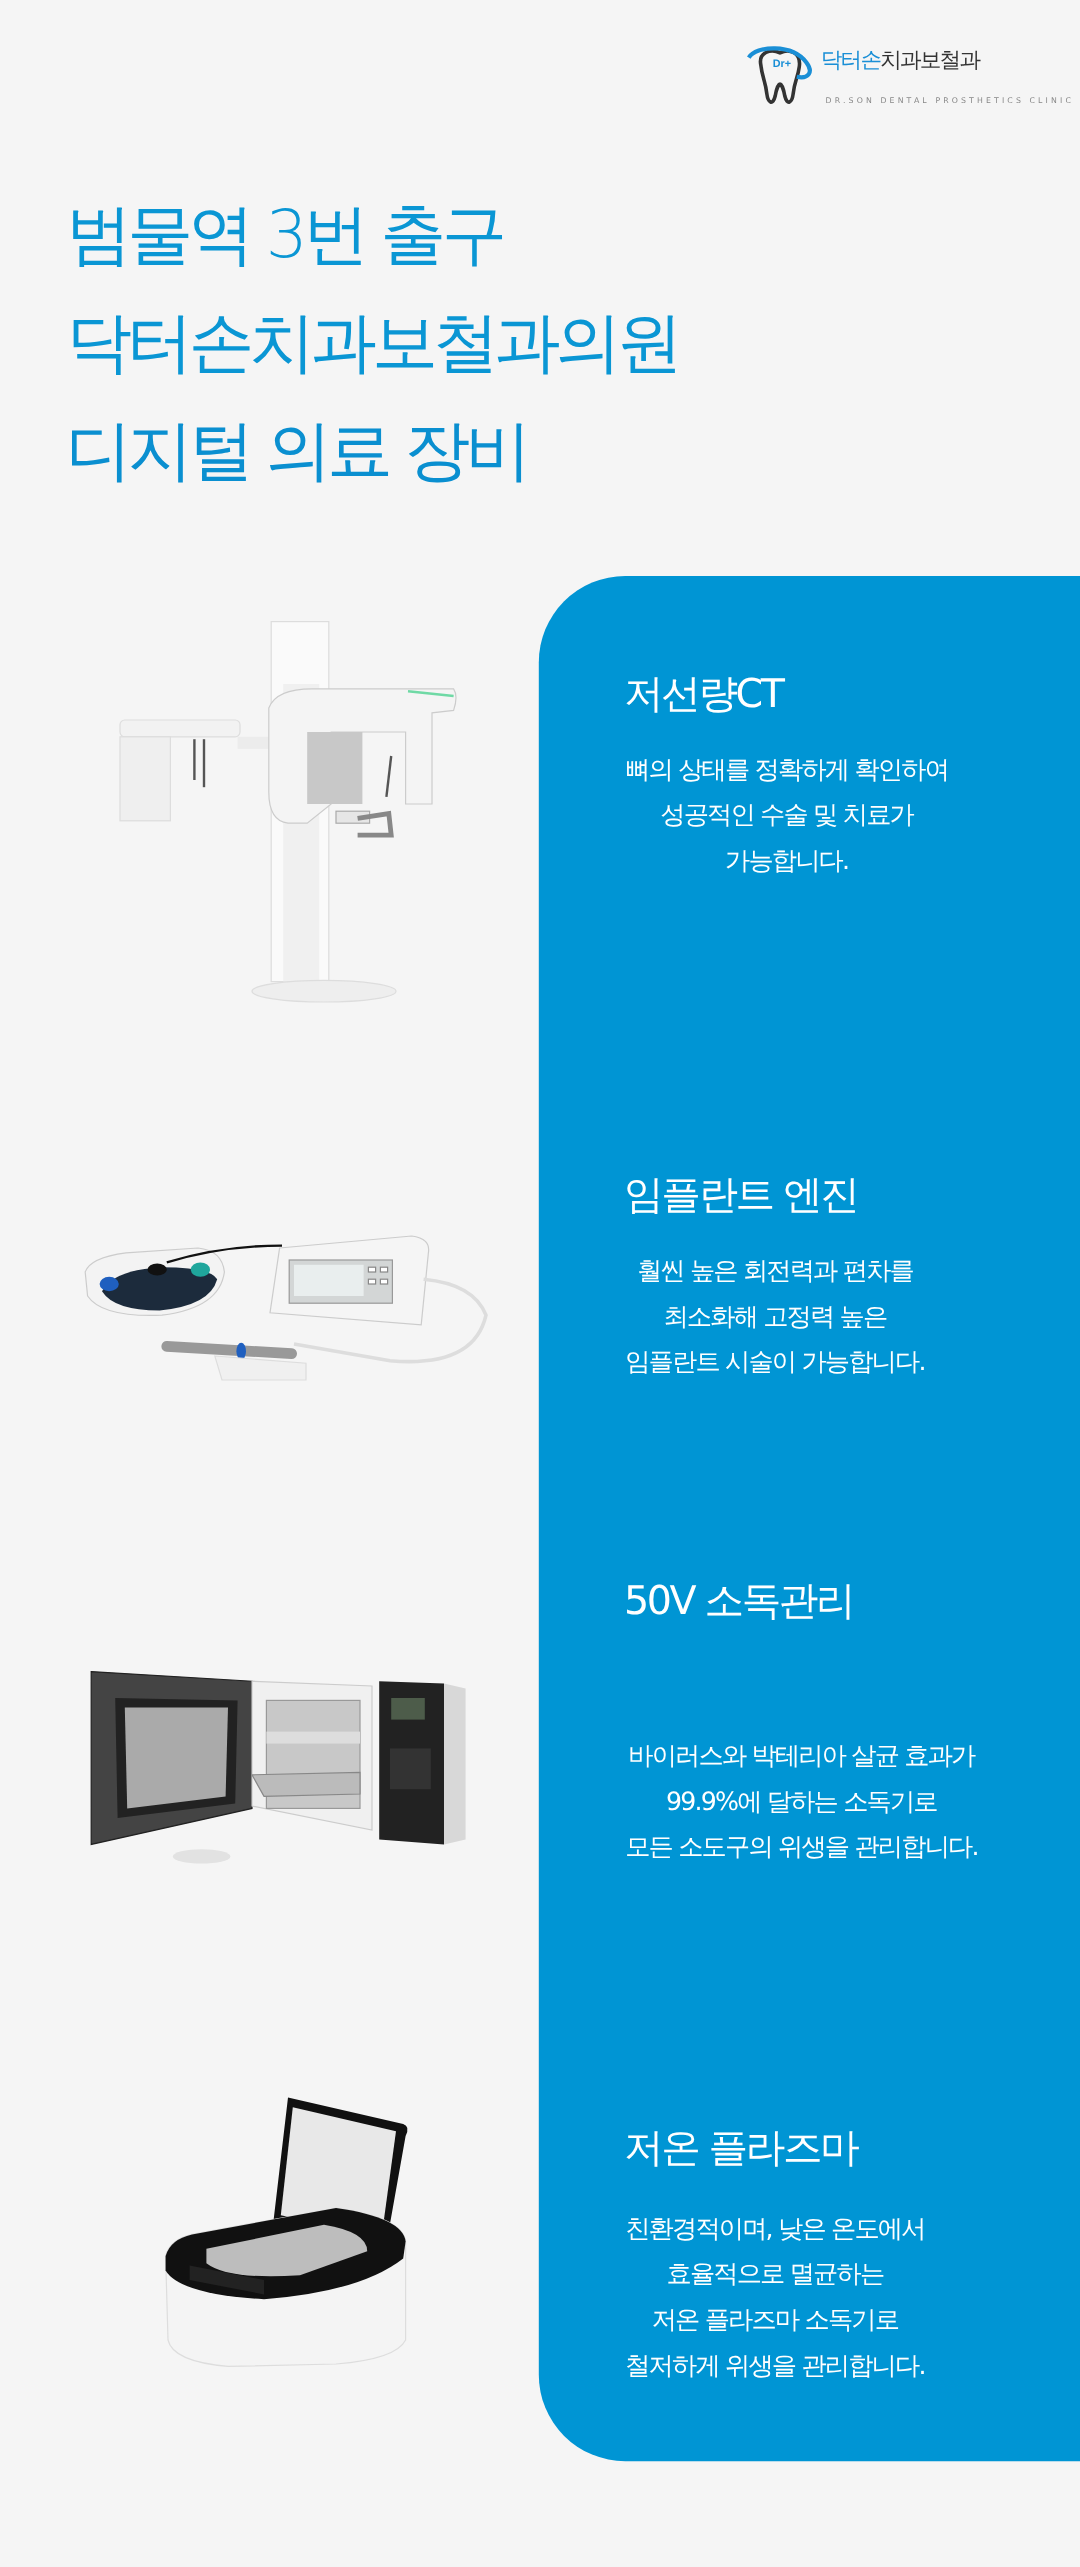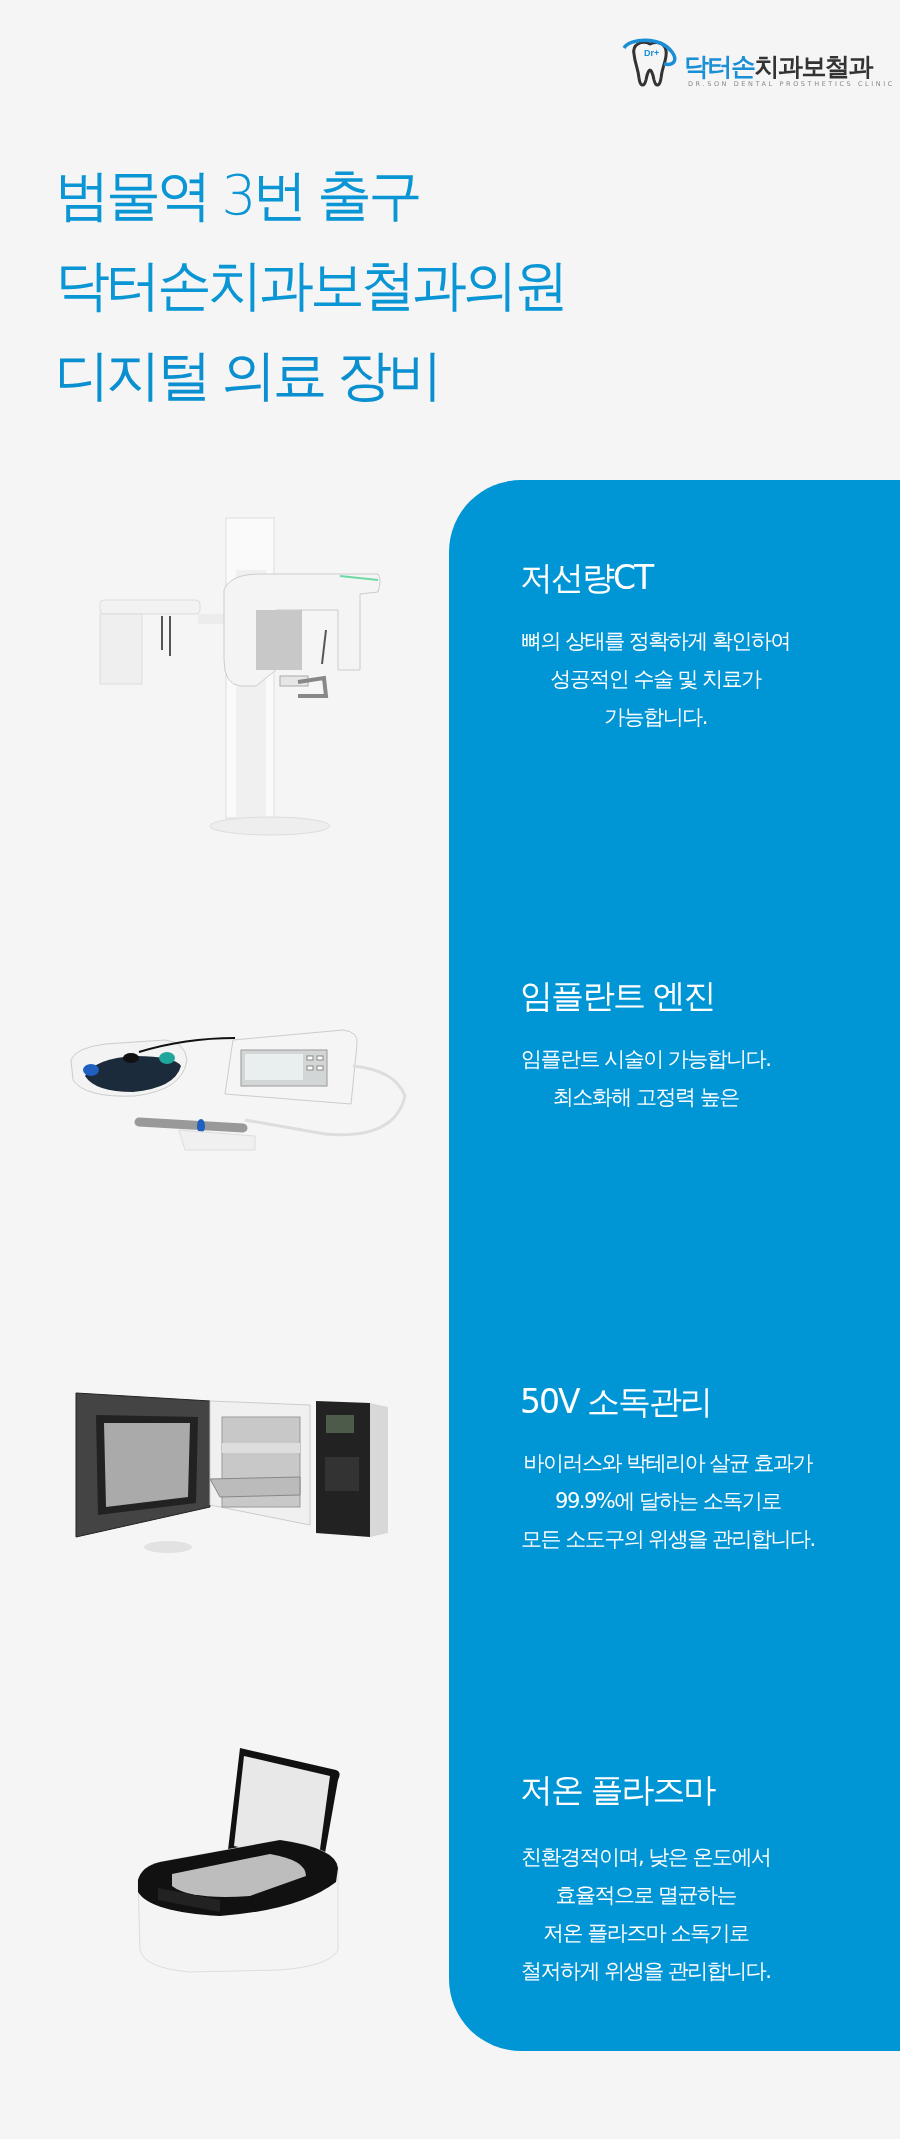--- a/index.html
+++ b/index.html
@@ -1,21 +1,21 @@
 <!DOCTYPE html>
 <html><head>
   <meta charset="utf-8">
   <style>
     * { box-sizing: border-box; margin: 0; padding: 0; }
     html, body { width: 900px; height: 2139px; background: #f5f5f5; overflow: hidden; }
     body { position: relative; font-family: "DejaVu Sans", "Liberation Sans", sans-serif; }
 
     .logo { position: absolute; left: 620px; top: 34px; width: 280px; height: 60px; }
     .logo .tooth { position: absolute; left: 0; top: 0; width: 60px; height: 60px; }
-    .logo .name { position: absolute; left: 64px; top: 16px; font-size: 25px; font-weight: bold; letter-spacing: -1.5px; color: #333; white-space: nowrap; }
+    .logo .name { position: absolute; left: 64px; top: 4px; font-size: 18px; font-weight: normal; letter-spacing: -1.5px; color: #333; white-space: nowrap; }
     .logo .name .blue { color: #1a8fd6; }
     .logo .sub { position: absolute; left: 68px; top: 46px; font-size: 6.5px; letter-spacing: 2.6px; color: #888; white-space: nowrap; }
 
     .headline { position: absolute; left: 55px; top: 150px; color: #0a96d4; }
     .headline .line { font-size: 55px; line-height: 90px; font-weight: 300; letter-spacing: -4px; white-space: nowrap; }
     .headline .line.bold { font-weight: normal; color: #0a8fd0; letter-spacing: -4px; }
 
     .panel { position: absolute; left: 449px; top: 480px; width: 451px; height: 1571px; background: #0095d4; border-top-left-radius: 72px; border-bottom-left-radius: 72px; }
 
     .item-title { position: absolute; left: 520px; color: #fff; font-size: 33px; letter-spacing: -2px; white-space: nowrap; }
@@ -82,39 +82,40 @@
   <rect x="252" y="56" width="6" height="4" fill="#fff" stroke="#888"></rect>
   <rect x="242" y="66" width="6" height="4" fill="#fff" stroke="#888"></rect>
   <rect x="252" y="66" width="6" height="4" fill="#fff" stroke="#888"></rect>
   <path d="M288 66 Q330 70 340 96 Q330 140 260 134 L180 120" stroke="#ddd" stroke-width="3" fill="none"></path>
   <path d="M74 122 L178 128" stroke="#999" stroke-width="9" stroke-linecap="round"></path>
   <ellipse cx="136" cy="126" rx="4" ry="7" fill="#1f5fbf"></ellipse>
   <path d="M114 130 L190 136 L190 150 L120 150 Z" fill="#f0f0f0" stroke="#ddd"></path>
 </svg>
 <div class="item-title" style="top:974px;">임플란트 엔진</div>
 <div class="item-desc" style="top:1040px;">
+  <span>훨씬 높은 회전력과 편차를</span>
+  <span>최소화해 고정력 높은</span>
   <span>임플란트 시술이 가능합니다.</span>
-  <span>최소화해 고정력 높은</span>
 </div>
 
 <svg class="device" style="left:70px; top:1385px; width:320px; height:175px;" viewBox="0 0 320 175">
   <path d="M6 8 L140 16 L140 122 L6 152 Z" fill="#444" stroke="#222"></path>
   <path d="M26 30 L128 32 L126 118 L28 130 Z" fill="#222"></path>
   <path d="M34 38 L120 38 L118 112 L36 122 Z" fill="#aaa"></path>
   <path d="M140 16 L240 20 L240 140 L140 120 Z" fill="#f0f0f0" stroke="#ccc"></path>
   <rect x="152" y="32" width="78" height="90" fill="#c8c8c8" stroke="#999"></rect>
   <rect x="152" y="58" width="78" height="10" fill="#ddd"></rect>
   <path d="M140 94 L230 92 L230 110 L150 112 Z" fill="#bbb" stroke="#888"></path>
   <path d="M246 16 L300 18 L300 152 L246 148 Z" fill="#222"></path>
   <rect x="256" y="30" width="28" height="18" fill="#4d5c4a"></rect>
   <rect x="255" y="72" width="34" height="34" fill="#333"></rect>
   <path d="M300 18 L318 22 L318 148 L300 152 Z" fill="#d8d8d8"></path>
   <ellipse cx="98" cy="162" rx="24" ry="6" fill="#e2e2e2"></ellipse>
 </svg>
-<div class="item-title" style="top:1380px;text-align:center;">50V 소독관리</div>
+<div class="item-title" style="top:1312px;text-align:center;">50V 소독관리</div>
 <div class="item-desc" style="top:1444px;">
   <span>바이러스와 박테리아 살균 효과가</span>
   <span>99.9%에 달하는 소독기로</span>
   <span>모든 소도구의 위생을 관리합니다.</span>
 </div>
 
 <svg class="device" style="left:130px; top:1740px; width:215px; height:235px;" viewBox="0 0 215 235">
   <path d="M110 8 L206 30 Q212 32 208 40 L192 130 L98 110 Z" fill="#111"></path>
   <path d="M114 16 L200 36 L188 124 L104 106 Z" fill="#e8e8e8"></path>
   <path d="M8 140 Q12 126 30 122 L150 100 Q206 108 208 128 L208 210 Q200 226 150 230 L60 232 Q14 228 10 210 Z" fill="#f4f4f4" stroke="#ddd"></path>

